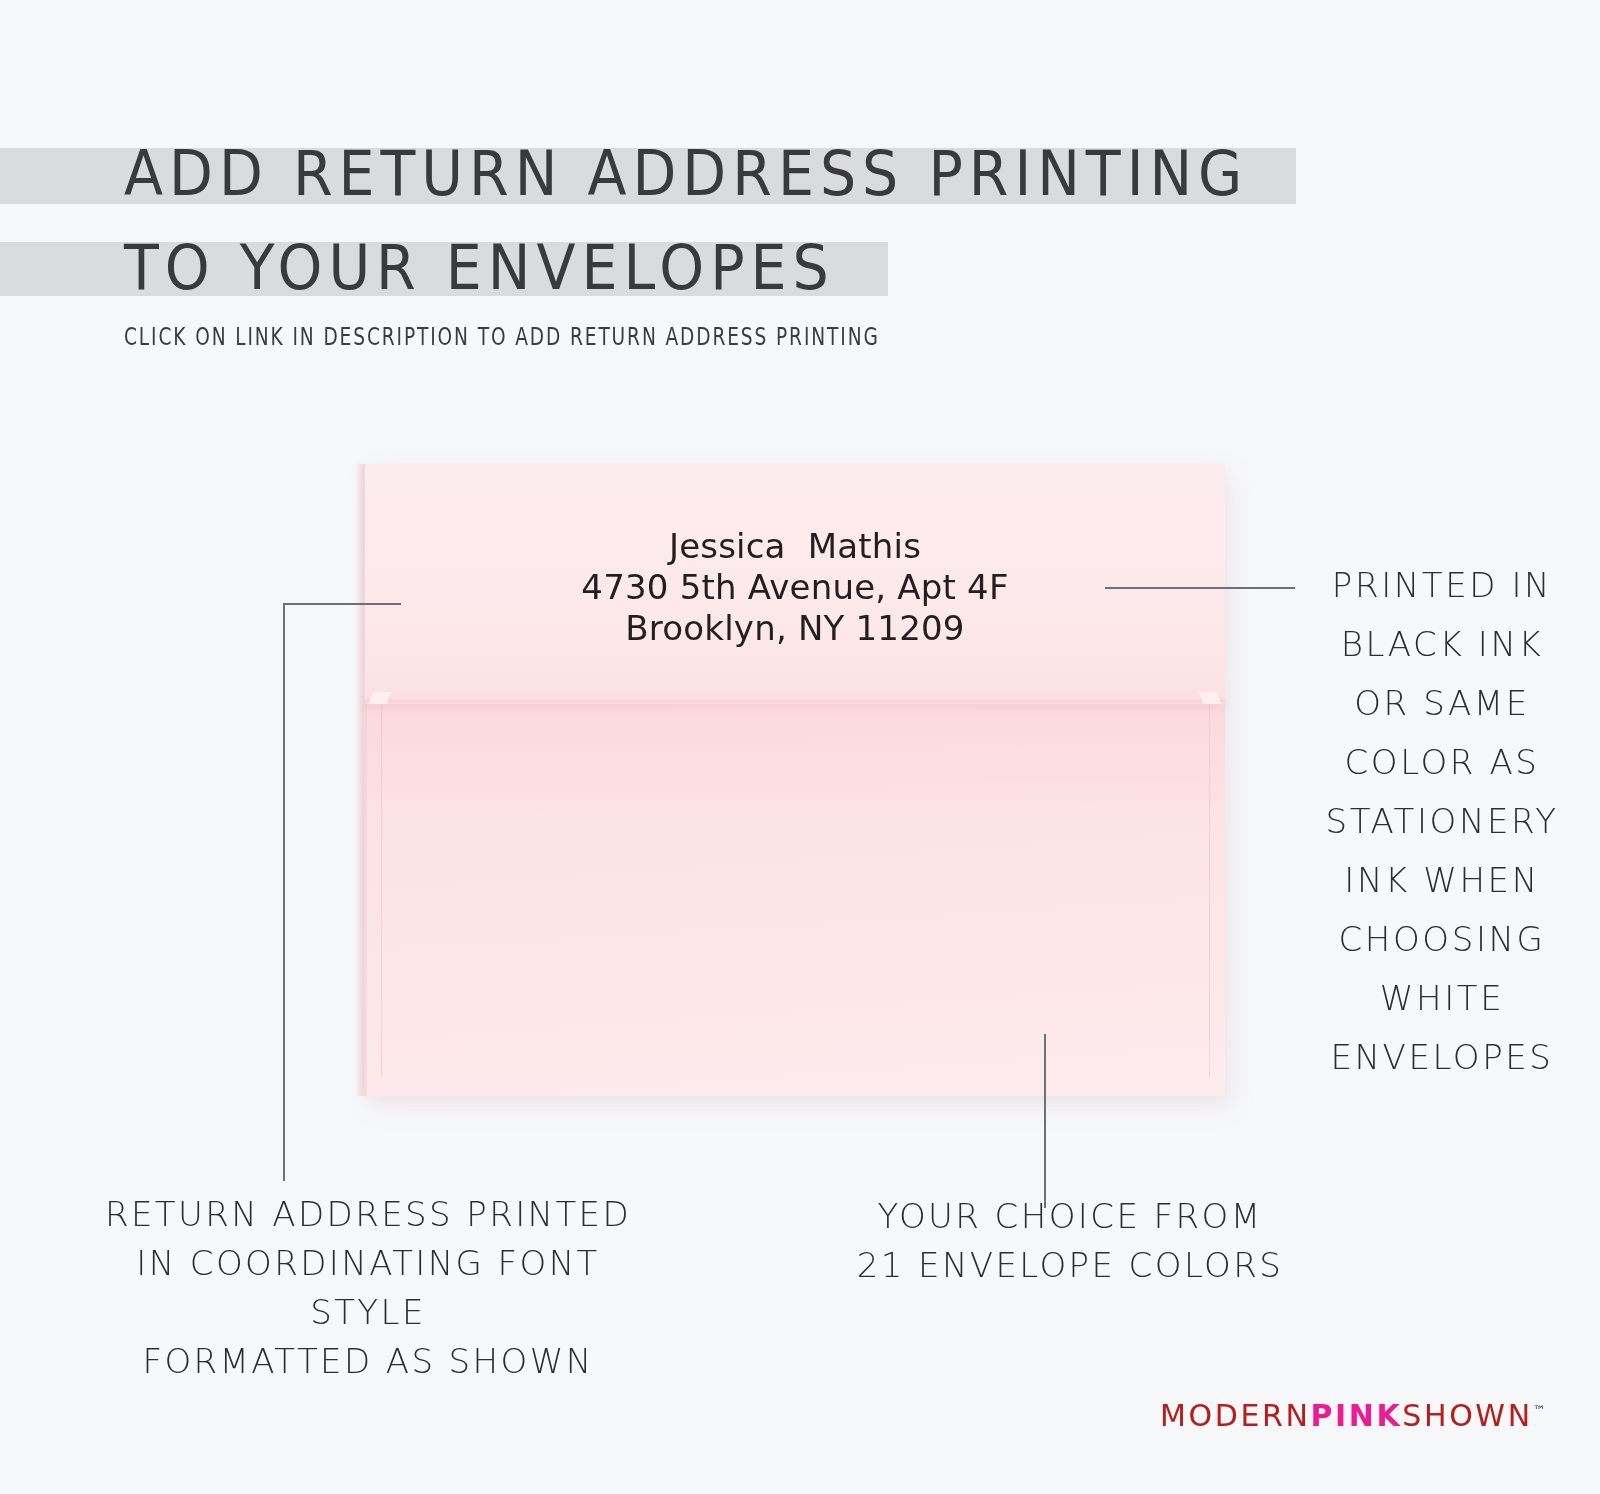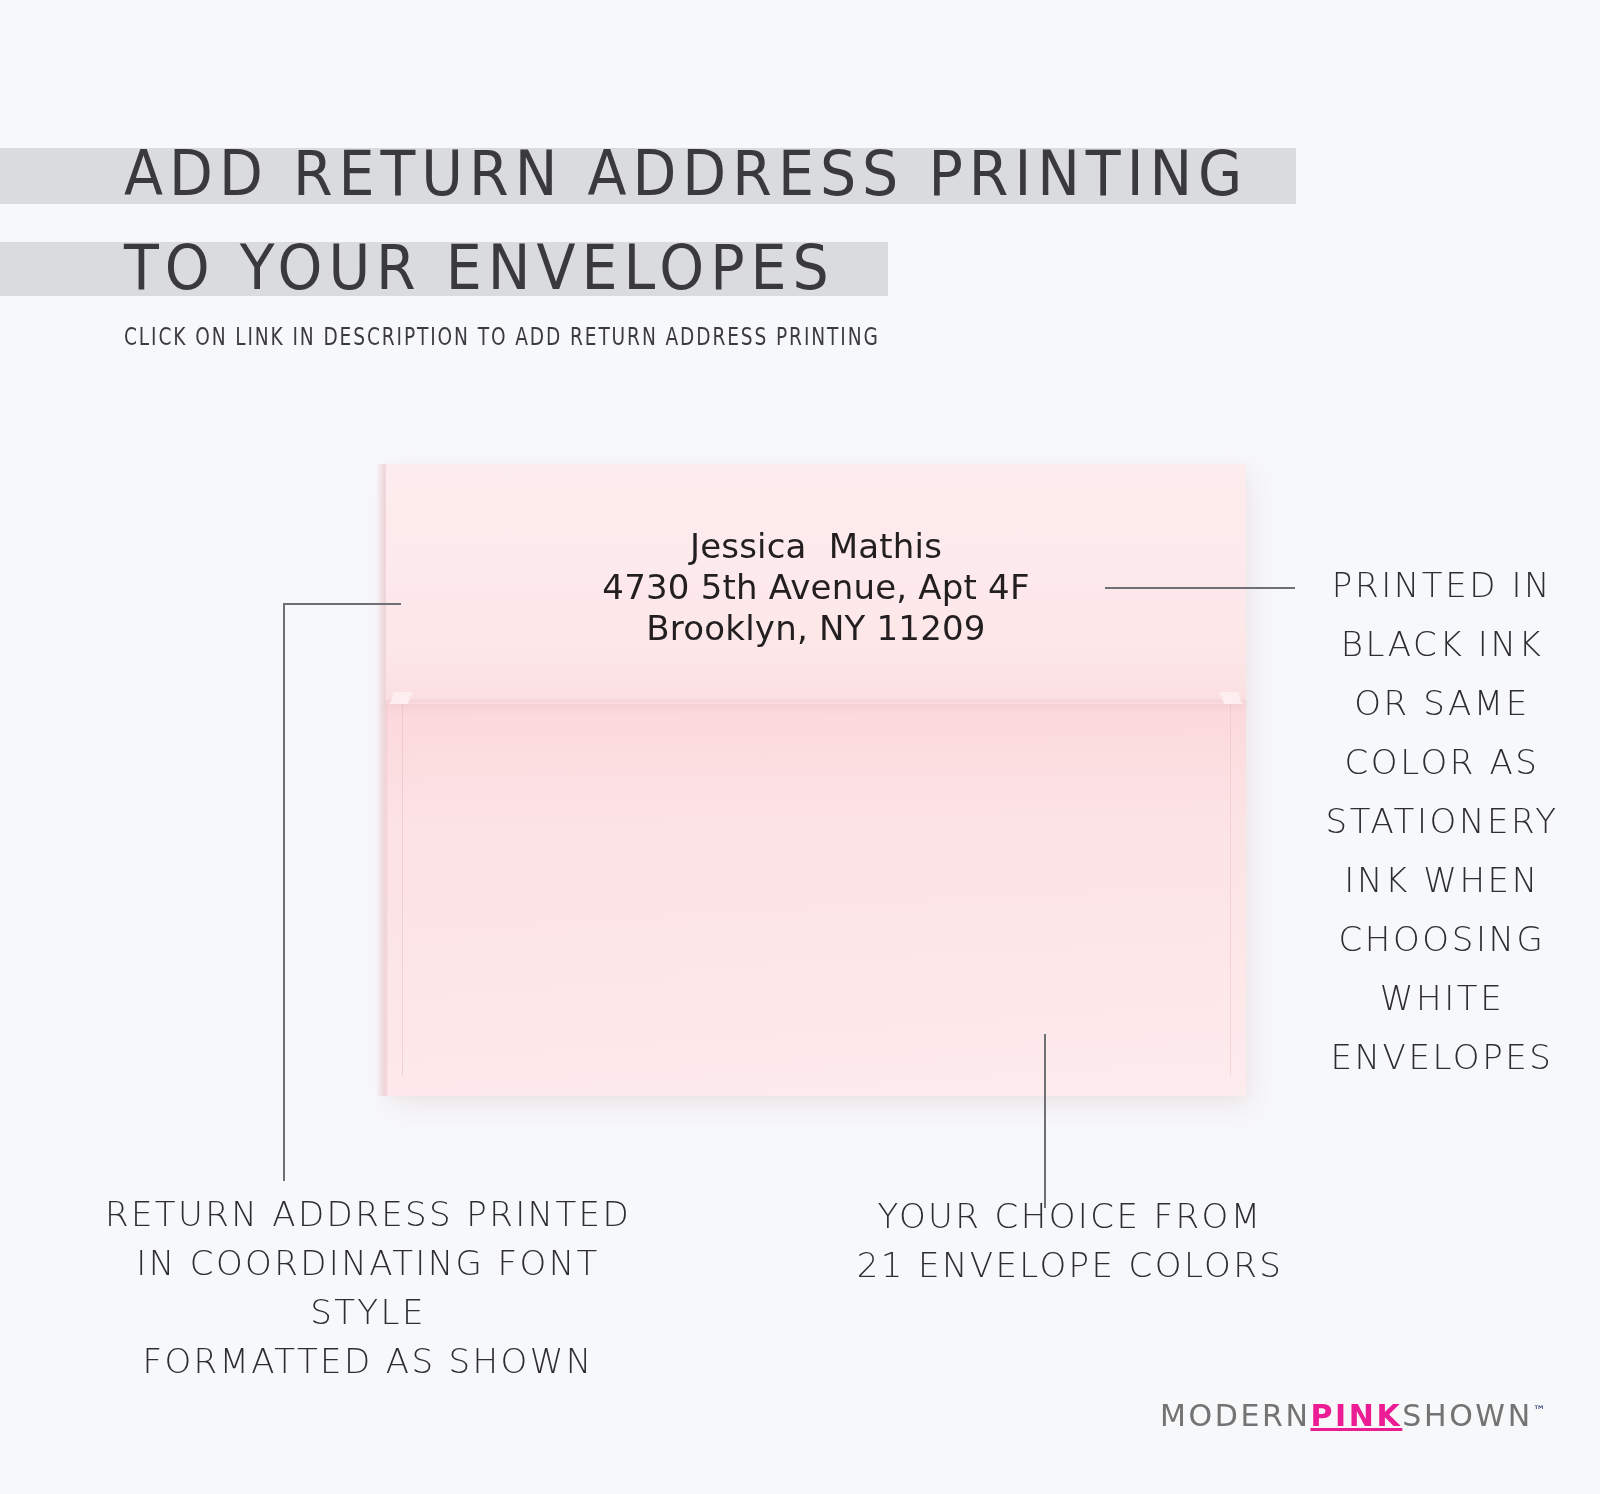--- a/index.html
+++ b/index.html
@@ -52,21 +52,21 @@
     color: #3c3c3e;
     white-space: nowrap;
     font-family: "DejaVu Sans Condensed", "Liberation Sans Narrow", "Liberation Sans", sans-serif;
     transform: scaleX(0.86);
     transform-origin: left center;
   }
 
   
   #envelope {
     position: absolute;
-    left: 386px;
+    left: 365px;
     top: 464px;
     width: 860px;
     height: 632px;
   }
   #envelope-body {
     position: absolute;
     left: 0; top: 0;
     width: 860px; height: 632px;
     background: linear-gradient(176deg, #fbdfe2 0%, #fcdfe2 18%, #fce3e5 55%, #fde8ea 88%, #fdecee 100%);
     box-shadow: 6px 10px 26px rgba(190,150,155,0.16),
@@ -187,22 +187,22 @@
   
   #logo {
     position: absolute;
     left: 1160px;
     top: 1398px;
     font-family: "DejaVu Sans", sans-serif;
     font-size: 30px;
     letter-spacing: 2.6px;
     white-space: nowrap;
   }
-  .logo-modern, .logo-paper { color: #737373; font-weight: 400; }
-  .logo-pink { color: #ec1c94; font-weight: 700; text-decoration: underline; }
+  .logo-modern, .logo-paper { color: #b91c1c; font-weight: 400; }
+  .logo-pink { color: #ec1c94; font-weight: 700; }
   .logo-tm {
     color: #1b2a6b;
     font-size: 13px;
     vertical-align: super;
     letter-spacing: 0;
   }
 </style>
 </head>
 <body>
 

